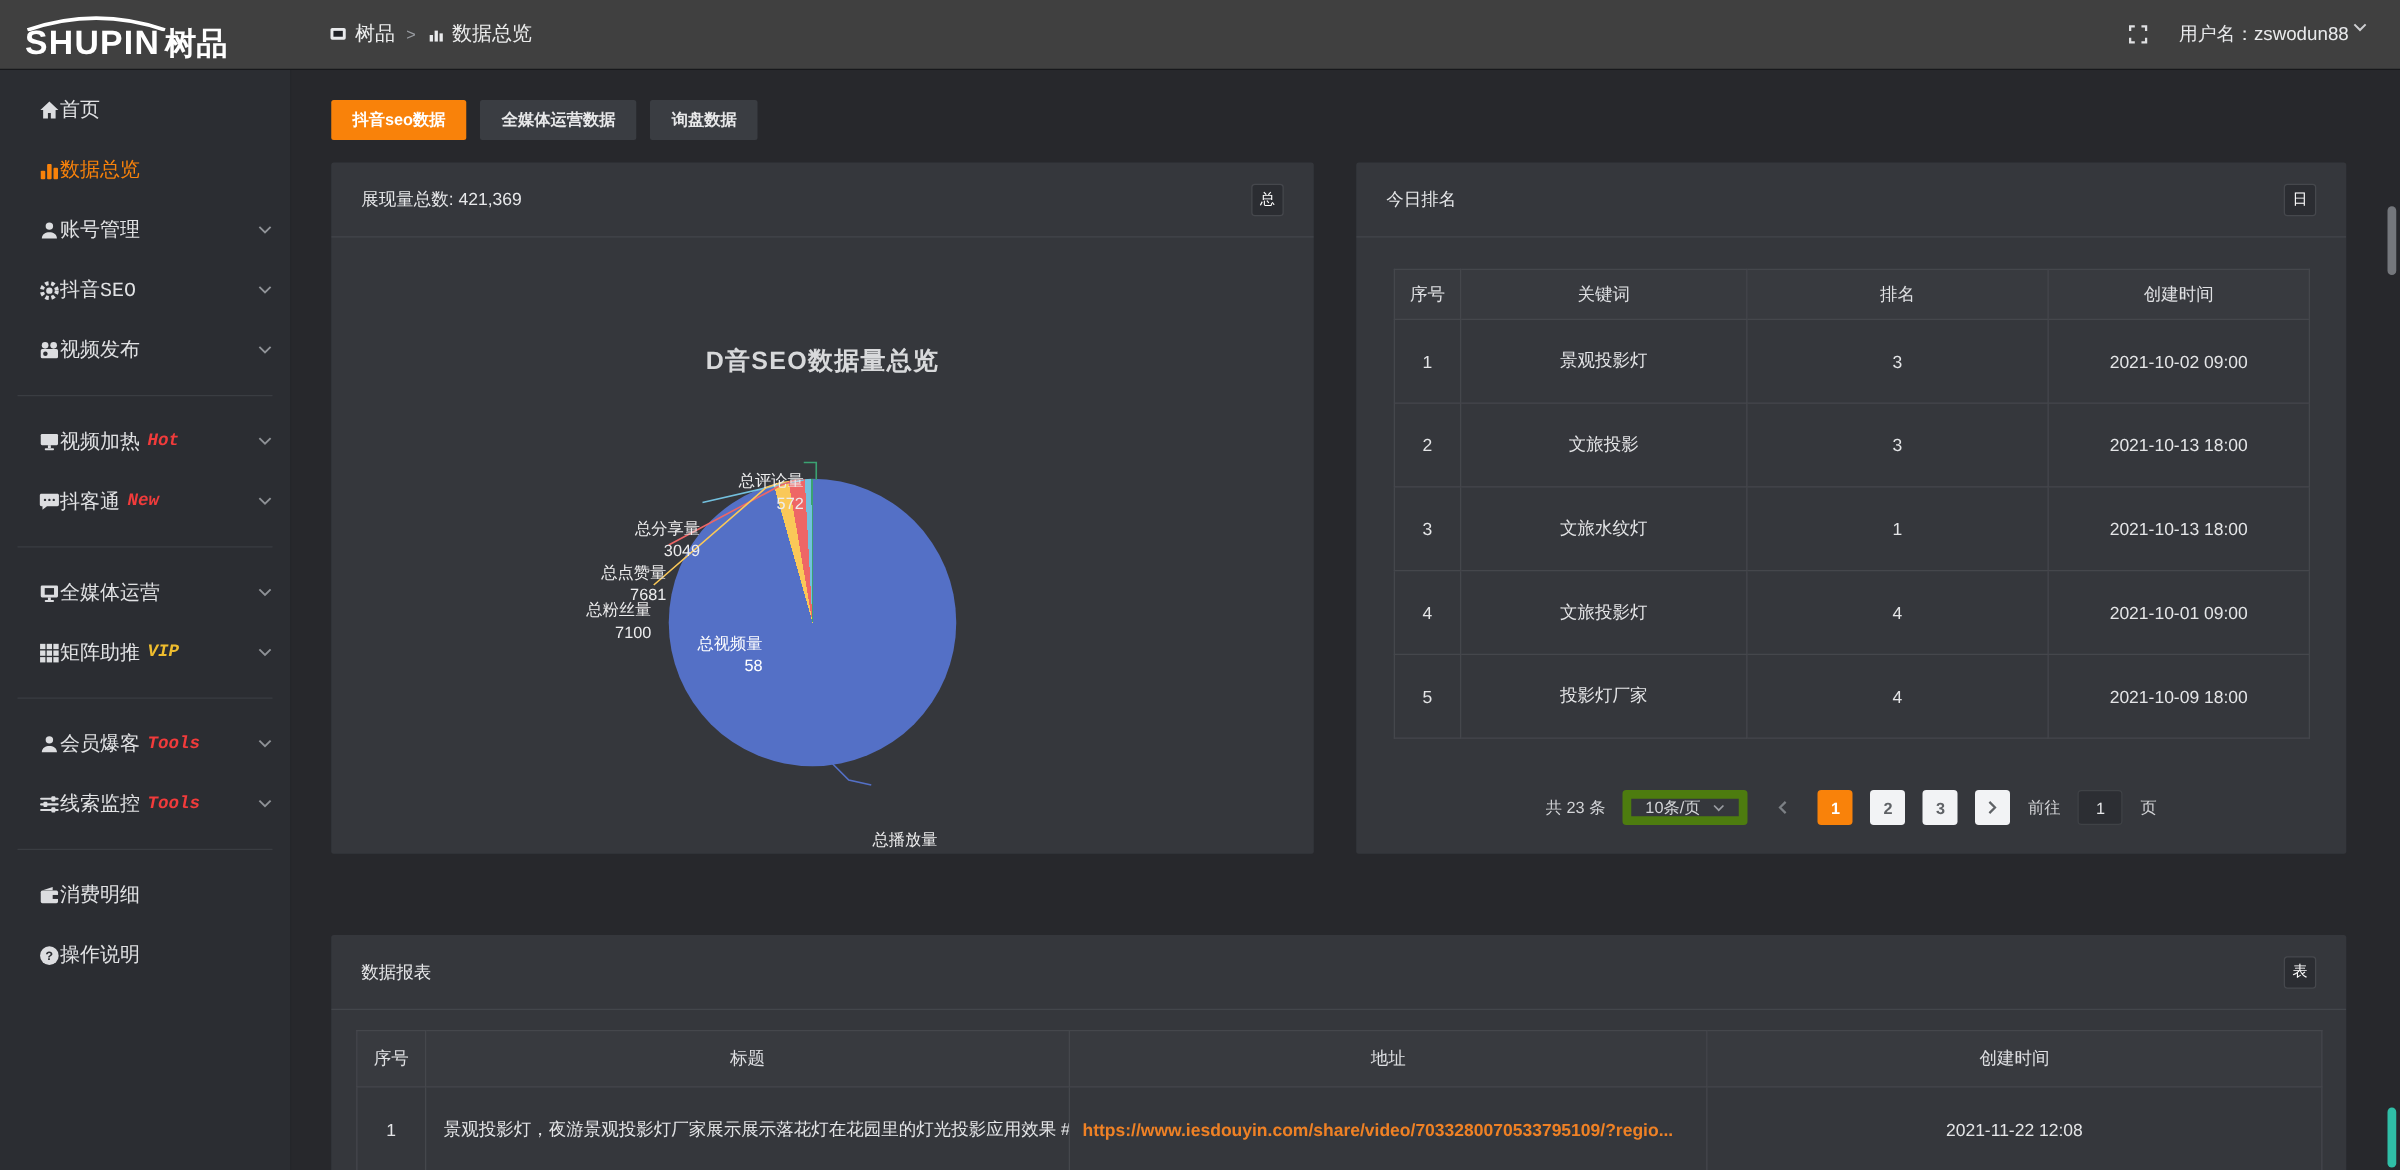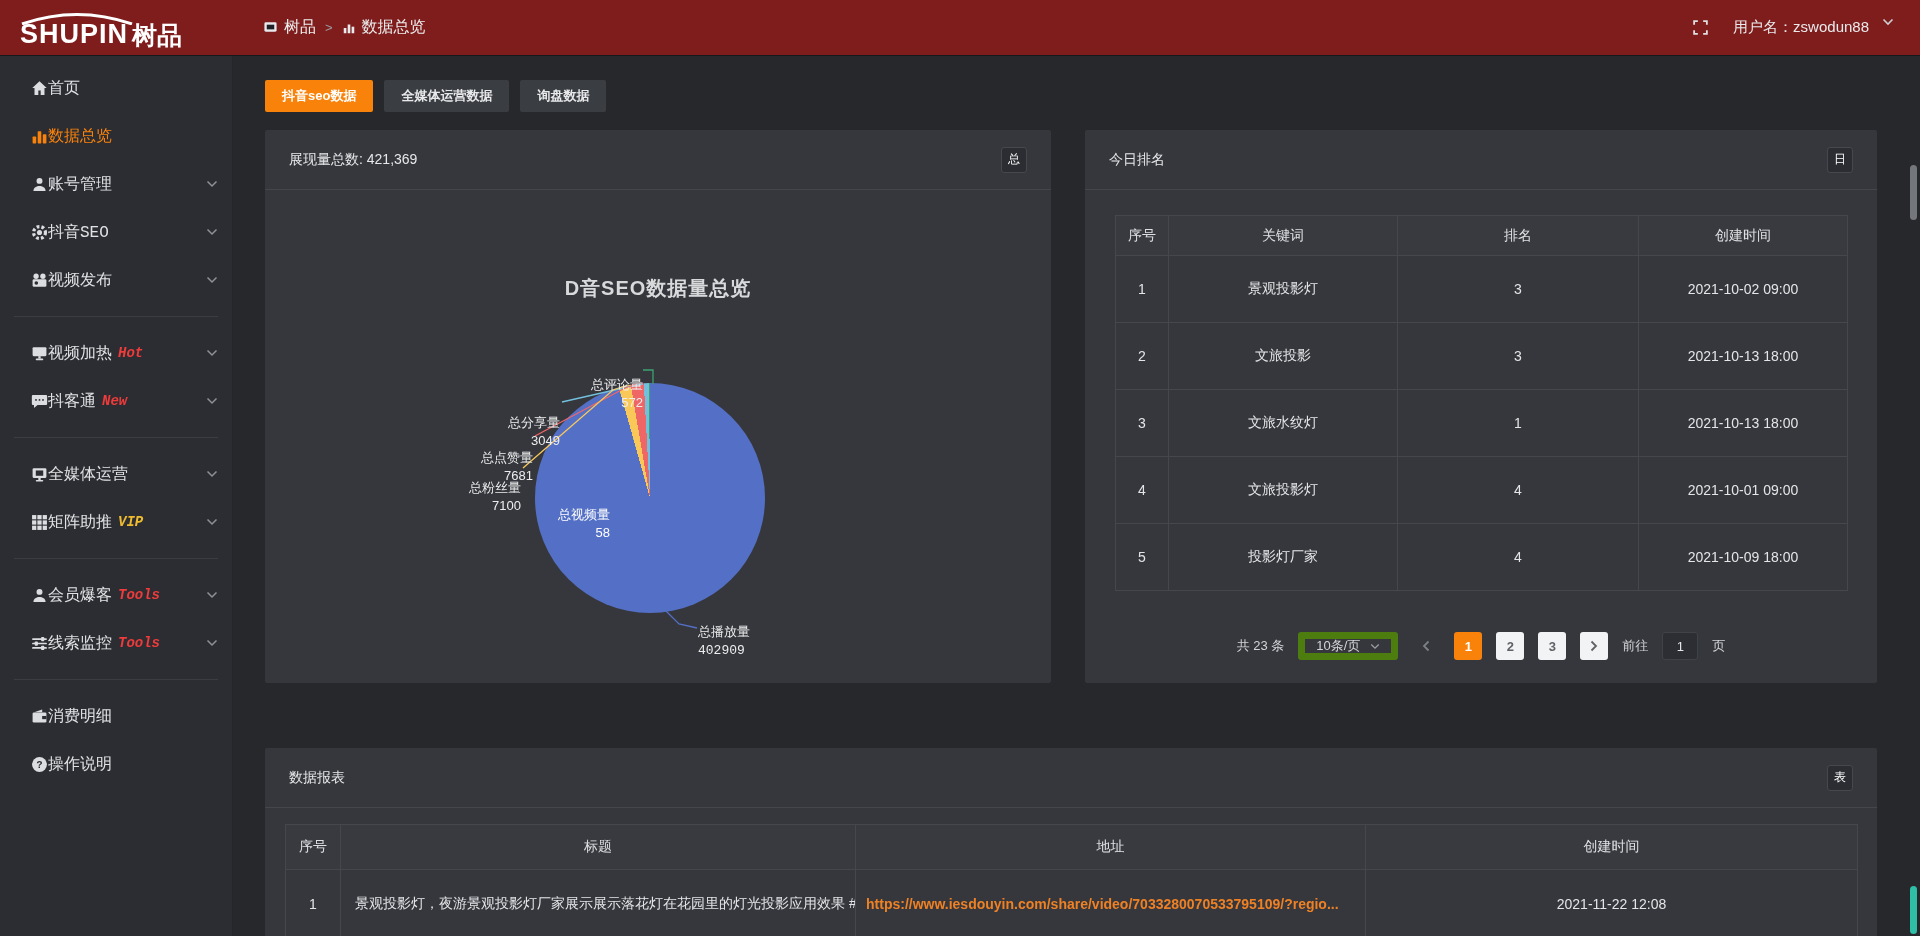--- a/index.html
+++ b/index.html
@@ -5,31 +5,31 @@
   * { margin:0; padding:0; box-sizing:border-box; }
   html,body { width:1920px; height:936px; }
   body {
     font-family:"Liberation Sans","DejaVu Sans",sans-serif;
     background:#27282c; color:#e6e7e9; overflow:hidden; position:relative;
   }
   svg { display:block; }
 
   
   .topbar { position:absolute; left:0; top:0; width:1920px; height:56px;
-    background:#7f1d1d; display:flex; align-items:center; z-index:6;
+    background:#404040; display:flex; align-items:center; z-index:6;
     border-bottom:1px solid #17181b; }
   .logo { width:233px; padding-left:20px; position:relative; display:flex; align-items:flex-end; gap:4px; }
   .logo-arc { position:absolute; left:18px; top:5px; }
   .logo-en { font-size:27px; font-weight:800; letter-spacing:1px; color:#fff; line-height:1; padding-top:14px; }
   .logo-cn { font-size:25px; font-weight:700; color:#fff; line-height:1.05; }
   .breadcrumb { margin-left:30px; display:flex; align-items:center; gap:9px; font-size:16px; color:#eceded; }
   .crumb { display:flex; align-items:center; gap:6px; }
   .crumb-sep { color:#9a9da2; font-size:13px; }
   .topbar-right { margin-left:auto; display:flex; align-items:center; gap:24px; padding-right:26px; font-size:15px; color:#e9eaec; }
-  .user-wrap { display:flex; align-items:flex-start; gap:13px; }
+  .user-wrap { display:flex; align-items:flex-start; gap:3px; }
 
   
   .sidebar { position:absolute; left:0; top:56px; width:233px; height:880px;
     background:#2b2d32; border-right:1px solid #24262a; padding-top:8px; }
   .s-item { height:48px; display:flex; align-items:center; padding:0 14px 0 30px; gap:0;
     font-size:16px; color:#e1e2e4; cursor:pointer;font-family:Liberation Mono, monospace; }
   .s-icon { width:18px; height:18px; display:flex; align-items:center; justify-content:center; color:#dcdde0; }
   .s-item.active, .s-item.active .s-icon { }
   .s-badge { font-style:italic; font-weight:bold; font-size:14px; margin-left:6px; }
   .s-chev { margin-left:auto; color:#8e9196; }
@@ -57,21 +57,21 @@
   .chart-title { position:absolute; left:0; top:85px; width:100%; text-align:center;
     font-size:20px; font-weight:bold; color:#d8d9db; letter-spacing:1px; }
   .pie { position:absolute; left:270px; top:193px; width:230px; height:230px; border-radius:50%; }
   .callout-lines { position:absolute; left:0; top:0; pointer-events:none; }
   .callout { position:absolute; font-size:13px; line-height:18px; color:#ededee; text-align:right;margin-top:28px; }
   .c-comment { top:158px; right:408px; }
   .c-share   { top:196px; right:491px; }
   .c-like    { top:231px; right:518px; }
   .c-fans    { top:261px; right:530px; }
   .c-video   { top:288px; right:441px; color:#fff; }
-  .c-play    { top:406px; left:433px; text-align:left;font-family:Liberation Mono, monospace; }
+  .c-play    { top:445px; left:433px; text-align:left; }
 
   
   table { border-collapse:collapse; table-layout:fixed; font-size:14px; color:#e4e5e7; }
   th, td { border:1px solid #45474c; text-align:center; font-weight:normal; overflow:hidden; white-space:nowrap; }
   th { color:#dfe0e3; background:#383a3f; }
 
   .rank-table { margin:25px 30px 0; width:732px; }
   .rank-table th { height:40px; }
   .rank-table td { height:67px; }
 

